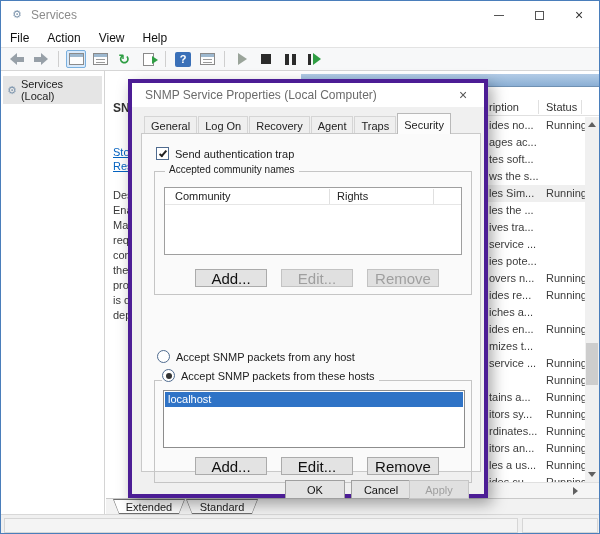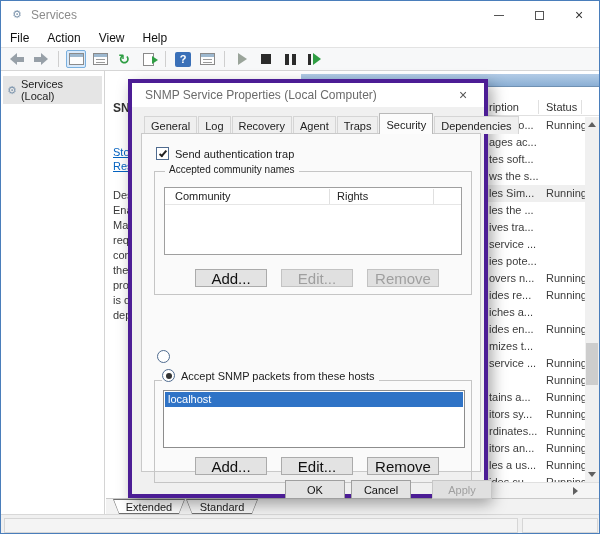--- a/index.html
+++ b/index.html
@@ -368,21 +368,20 @@
         </span>
     </div>
 
     <div class="dlg-tabs">
       <span class="dtab">General</span>
       <span class="dtab">Log On</span>
       <span class="dtab">Recovery</span>
       <span class="dtab">Agent</span>
       <span class="dtab">Traps</span>
       <span class="dtab active">Security</span>
-      <span class="dtab">Dependencies</span>
     </div>
 
     <div class="dlg-panel">
 
       <div class="chk-row">
         <span class="chk-box">
             <span class="chk-mark"></span>
           </span>
         <span>Send authentication trap</span>
       </div>
@@ -397,36 +396,37 @@
             <span class="lv-div" style="left:268px;"></span>
           </div>
         </div>
         <div class="btnrow-btn" style="left:40px; top:97px;">Add...</div>
         <div class="btnrow-btn disabled" style="left:126px; top:97px;">Edit...</div>
         <div class="btnrow-btn disabled" style="left:212px; top:97px;">Remove</div>
       </div>
 
       <div class="radio-row" style="left:15px; top:216px;">
         <span class="radio"></span>
+        <span>Accept SNMP packets from any host</span>
       </div>
       <div class="radio-row" style="left:20px; top:235px;">
         <span class="radio">
             <span class="dot"></span>
           </span>
         <span>Accept SNMP packets from these hosts</span>
       </div>
 
       <div class="groupbox g2">
         <div class="hostlist">
           <div class="host-sel">localhost</div>
         </div>
         <div class="btnrow-btn" style="left:40px; top:76px;">Add...</div>
         <div class="btnrow-btn" style="left:126px; top:76px;">Edit...</div>
         <div class="btnrow-btn" style="left:212px; top:76px;">Remove</div>
       </div>
     </div>
 
     <div class="footer-btn" style="left:153px;">OK</div>
     <div class="footer-btn" style="left:219px;">Cancel</div>
-    <div class="footer-btn disabled" style="left:300px;">Apply</div>
+    <div class="footer-btn disabled" style="left:277px;">Apply</div>
   </div>
 
 </div>
 
 </body></html>

